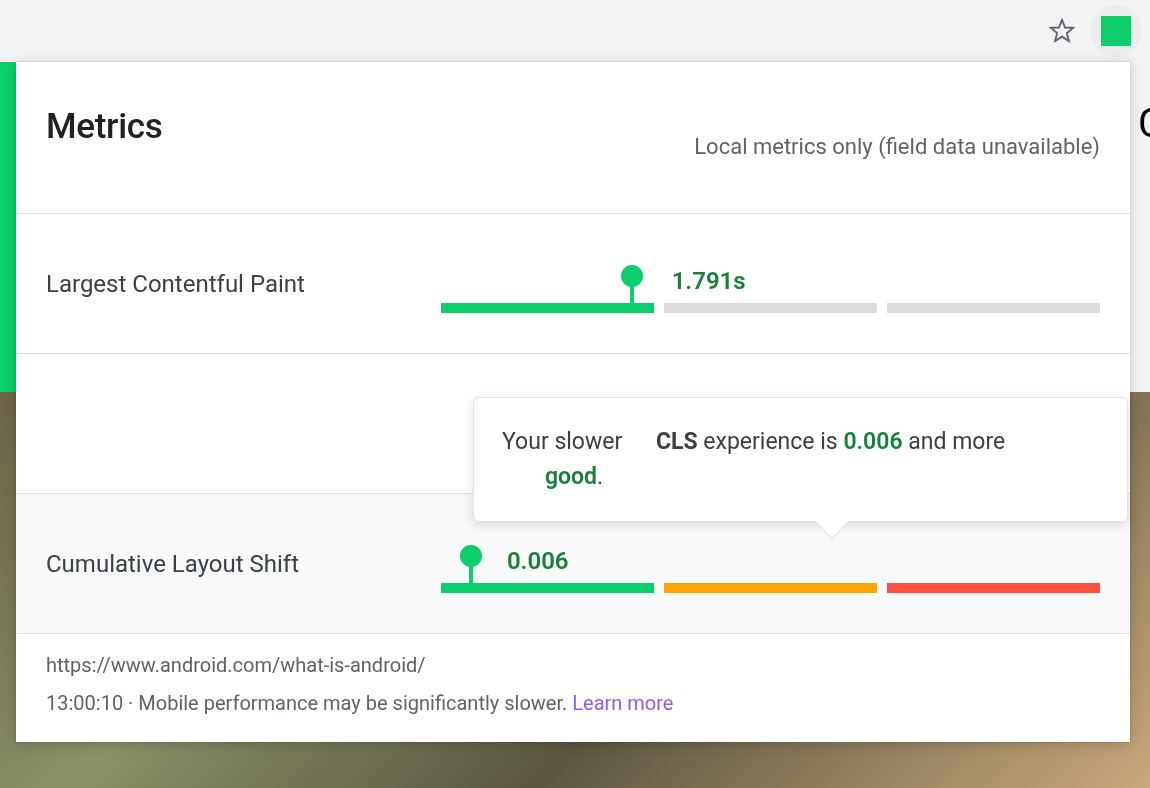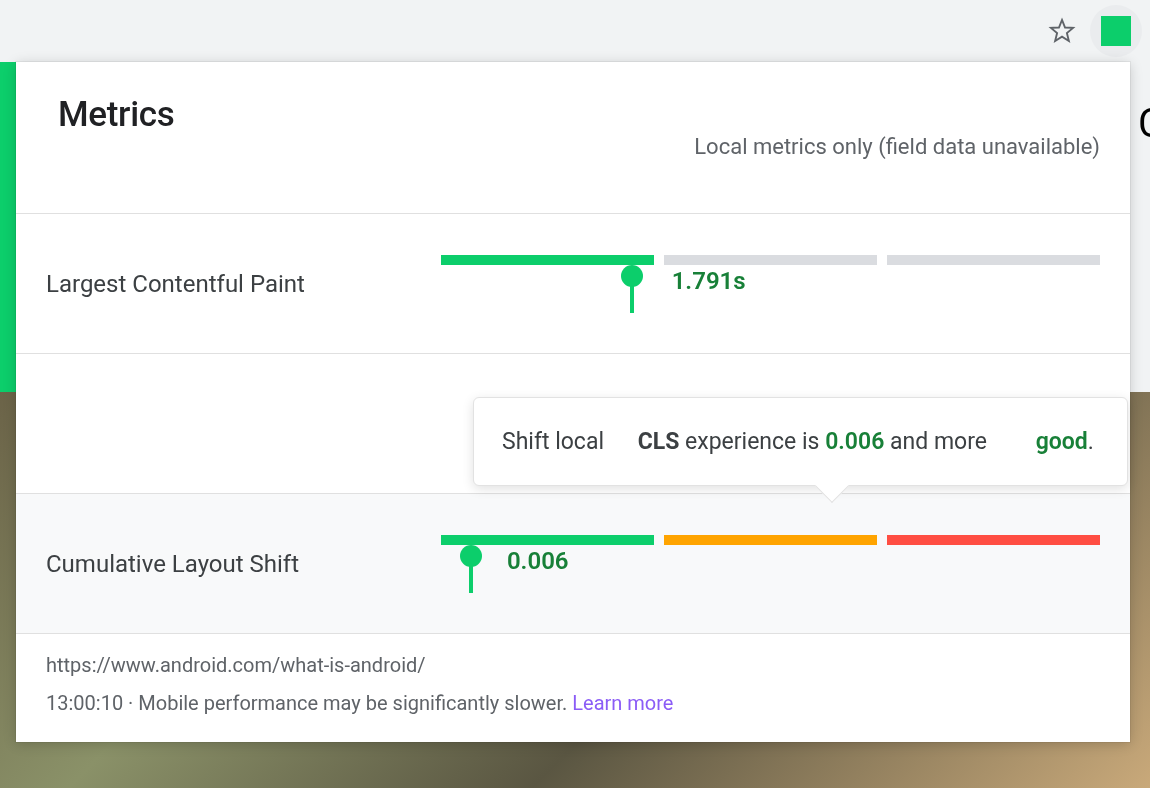--- a/index.html
+++ b/index.html
@@ -76,22 +76,22 @@
       top: 62px;
       left: 16px;
       right: 20px;
       background: #fff;
       box-shadow: 0 2px 12px rgba(0,0,0,0.18), 0 0 0 1px rgba(0,0,0,0.05);
       padding-bottom: 6px;
     }
     .panel-header {
       display: flex;
       justify-content: space-between;
-      align-items: flex-start;
-      padding: 32px 30px 54px 42px;
+      align-items: center;
+      padding: 32px 30px 54px 30px;
     }
     .panel-title {
       font-size: 35px;
       font-weight: 500;
       color: #202124;
       letter-spacing: -0.3px;
     }
     .panel-subtitle {
       font-size: 22px;
       color: #5f6368;
@@ -118,20 +118,21 @@
       font-size: 24px;
       color: #3c4043;
       width: 395px;
       flex-shrink: 0;
     }
     .metric-bar-area {
       flex: 1;
       position: relative;
       height: 58px;
       display: flex;
+      align-items: flex-end;
     }
     .bar-segments {
       display: flex;
       width: 100%;
       gap: 10px;
       height: 10px;
     }
     .seg {
       flex: 1;
       height: 10px;
@@ -253,21 +254,21 @@
   </div>
 
   <div class="metric-row">
     <div class="metric-bar-area"></div>
   </div>
 
   <div class="metric-row highlighted">
     <div class="metric-label">Cumulative Layout Shift</div>
     <div class="metric-bar-area">
       <div class="tooltip-box">
-        <span>Shift local </span><span class="bold">CLS</span><span> experience is </span><span class="good-val">0.006</span><span> and more </span><span class="good-word">good</span><span>.</span>
+        <span>Your slower </span><span class="bold">CLS</span><span> experience is </span><span class="good-val">0.006</span><span> and more </span><span class="good-word">good</span><span>.</span>
         <div class="tooltip-arrow"></div>
       </div>
       <div class="marker-value" style="left:10%">0.006</div>
       <div class="marker-wrap" style="left:4.5%">
         <div class="marker-dot"></div>
         <div class="marker-stem"></div>
       </div>
       <div class="bar-segments">
         <div class="seg green"></div>
         <div class="seg orange"></div>

